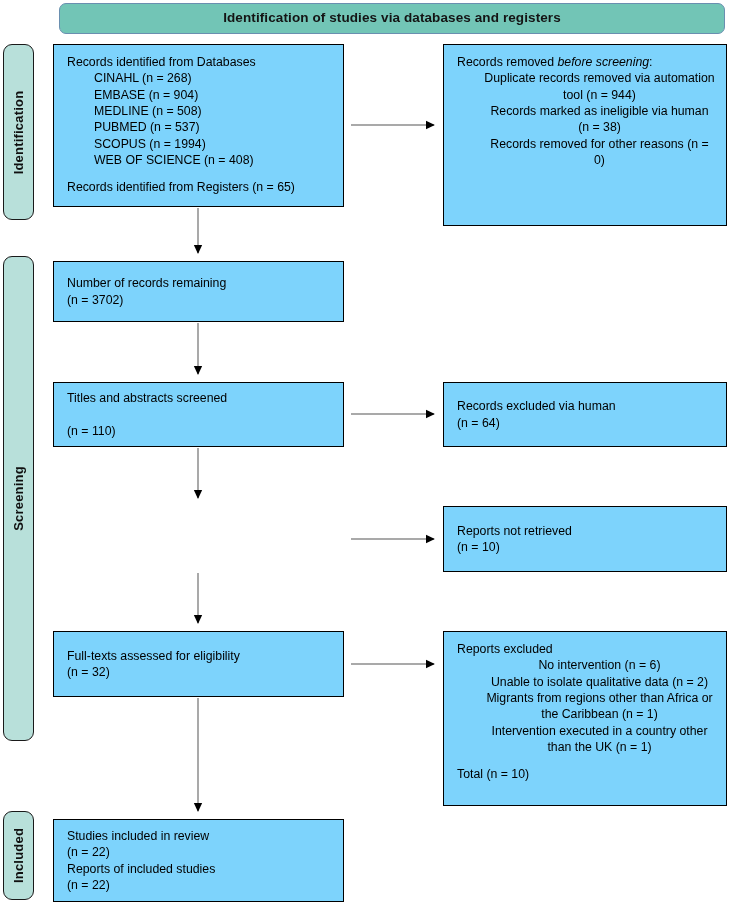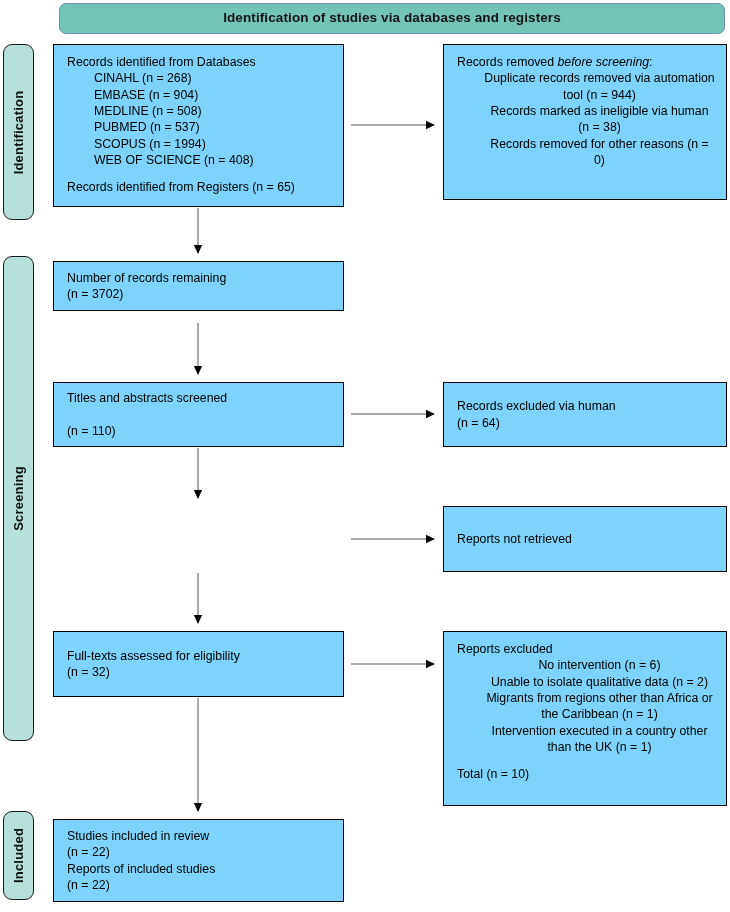--- a/index.html
+++ b/index.html
@@ -87,28 +87,28 @@
     overflow: hidden;
   }
   .box .line { white-space: pre-wrap; }
   .box .line.indent { padding-left: 27px; }
   .box .line.hang   { padding-left: 27px; text-align: center; }
   .box .line.spacer { height: 11px; }
   .box em { font-style: italic; }
 
   
   #box-identified       { left: 53px;  top: 44px;  width: 291px; height: 163px; }
-  #box-remaining        { left: 53px;  top: 261px; width: 291px; height: 50px;  }
+  #box-remaining        { left: 53px;  top: 261px; width: 291px; height: 61px;  }
   #box-titles-screened  { left: 53px;  top: 382px; width: 291px; height: 65px; gap: 16px;  }
   #box-fulltext-sought  { left: 53px;  top: 506px; width: 291px; height: 66px;  }
   #box-fulltext-assess  { left: 53px;  top: 631px; width: 291px; height: 66px;  }
   #box-included         { left: 53px;  top: 819px; width: 291px; height: 83px;  }
 
   
-  #box-removed-before   { left: 443px; top: 44px;  width: 284px; height: 156px; }
+  #box-removed-before   { left: 443px; top: 44px;  width: 284px; height: 182px; }
   #box-excluded-human   { left: 443px; top: 382px; width: 284px; height: 65px;  }
   #box-not-retrieved    { left: 443px; top: 506px; width: 284px; height: 66px;  }
   #box-reports-excluded { left: 443px; top: 631px; width: 284px; height: 175px; }
 
   
   .box.vcenter {
     display: flex;
     flex-direction: column;
     justify-content: center;
     padding-top: 0;
@@ -171,20 +171,21 @@
     <div class="line">Titles and abstracts screened</div>
     <div class="line">(n = 110)</div>
   </div>
   <div class="box vcenter" id="box-excluded-human">
     <div class="line">Records excluded via human</div>
     <div class="line">(n = 64)</div>
   </div>
 
   <div class="box vcenter" id="box-not-retrieved">
     <div class="line">Reports not retrieved</div>
+    <div class="line">(n = 10)</div>
   </div>
 
   <div class="box vcenter" id="box-fulltext-assess">
     <div class="line">Full-texts assessed for eligibility</div>
     <div class="line">(n = 32)</div>
   </div>
   <div class="box" id="box-reports-excluded">
     <div class="line">Reports excluded</div>
     <div class="line hang">No intervention (n = 6)</div>
     <div class="line hang">Unable to isolate qualitative data (n = 2)</div>

